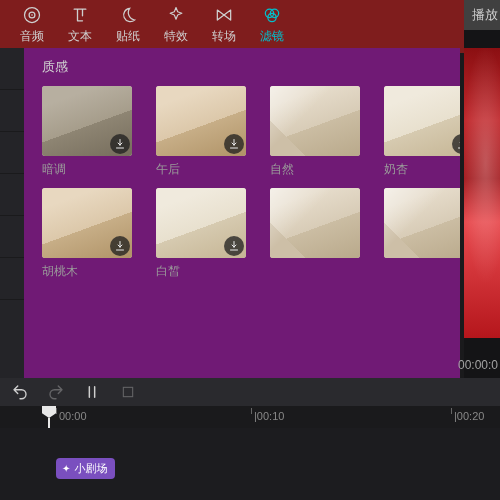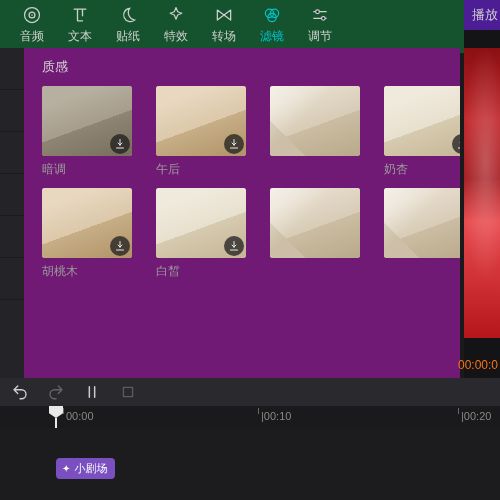--- a/index.html
+++ b/index.html
@@ -6,21 +6,21 @@
 body {
   width: 500px; height: 500px;
   background: #1a1a1c;
   font-family: -apple-system, "PingFang SC", "Microsoft YaHei", sans-serif;
   font-size: 12px; color: #cfcfcf;
   overflow: hidden; position: relative;
 }
 .top-tabs {
   display: flex; align-items: flex-start;
   padding: 4px 0 8px 8px;
-  background: #14532d;
+  background: #7f1d1d;
 }
 .tab {
   display: flex; flex-direction: column; align-items: center;
   width: 48px; cursor: pointer; color: #cfcfcf;
 }
 .tab.active { color: #00c1cd; }
 .tab-icon { width: 22px; height: 22px; display:flex; align-items:center; justify-content:center; }
 .tab-label { font-size: 12px; margin-top: 2px; }
 .left-rail {
   position: absolute; left: 0; top: 48px; width: 24px; height: 330px;
@@ -79,43 +79,43 @@
   pointer-events: none;
 }
 .item-label { color: #9a9a9a; font-size: 12px; margin-top: 5px; }
 .preview-pane {
   position: absolute; right: 0; top: 0; width: 36px; height: 378px;
   background: #141416;
 }
 .preview-header {
   height: 30px; color: #cfcfcf; font-size: 13px;
   display:flex; align-items:center; justify-content:flex-end; padding-right:2px;
-  background:#4c1d95;
+  background:#404040;
 }
 .preview-body {
   position:absolute; top:48px; bottom:40px; left:0; right:0;
   background: linear-gradient(180deg, #8b0f12 0%, #c0272b 25%, #a31a1e 45%, #e84b4f 60%, #b5161c 100%);
 }
 .preview-body::after{
   content:""; position:absolute; inset:0;
   background: radial-gradient(40px 200px at 60% 40%, rgba(255,255,255,0.25), transparent 60%);
 }
 .preview-time {
   position:absolute; bottom:6px; right:2px;
-  color:#f97316; font-size:12px;
+  color:#a3a3a3; font-size:12px;
 }
 .timeline-bar {
   position: absolute; left: 0; right: 0; top: 378px; height: 28px;
   background: #2a2a2e; display: flex; align-items: center; gap: 16px;
   padding-left: 10px;
 }
 .tl-btn { width: 20px; height: 20px; display:flex; align-items:center; justify-content:center; cursor:pointer; }
 .tl-btn.disabled { opacity: 0.35; cursor: default; }
 .timeline-ruler {
-  position:absolute; left:12px; right:0; top:406px; height:22px;
+  position:absolute; left:5px; right:0; top:406px; height:22px;
   background:#1a1a1c;
   text-decoration:underline;
 }
 .ruler-track { position:absolute; left:44px; right:0; top:0; height:100%; }
 .tick { position:absolute; top:4px; color:#888; font-size:11px; }
 .tick::before { content:""; position:absolute; left:-3px; top:-2px; width:1px; height:6px; background:#666; }
 .playhead {
   position:absolute; top:0; width:14px; height:94px;
   left:44px; transform:translateX(-7px);
 }
@@ -185,30 +185,20 @@
   <div class="tab active">
     <span class="tab-icon">
         <svg viewBox="0 0 24 24" width="20" height="20">
           <circle cx="9" cy="10" r="5" fill="none" stroke="currentColor" stroke-width="1.5"></circle>
           <circle cx="15" cy="10" r="5" fill="none" stroke="currentColor" stroke-width="1.5"></circle>
           <circle cx="12" cy="15" r="5" fill="none" stroke="currentColor" stroke-width="1.5"></circle>
         </svg>
       </span>
     <span class="tab-label">滤镜</span>
   </div>
-  <div class="tab">
-    <span class="tab-icon">
-        <svg viewBox="0 0 24 24" width="20" height="20">
-          <path d="M4 8h16M4 16h16" stroke="currentColor" stroke-width="1.5"></path>
-          <circle cx="9" cy="8" r="2.2" fill="#1a1a1c" stroke="currentColor" stroke-width="1.5"></circle>
-          <circle cx="16" cy="16" r="2.2" fill="#1a1a1c" stroke="currentColor" stroke-width="1.5"></circle>
-        </svg>
-      </span>
-    <span class="tab-label">调节</span>
-  </div>
 </div>
 
 <div class="left-rail">
   <div class="slot"></div>
   <div class="slot"></div>
   <div class="slot"></div>
   <div class="slot"></div>
   <div class="slot"></div>
   <div class="slot"></div>
 </div>
@@ -235,20 +225,21 @@
             <svg viewBox="0 0 24 24">
               <path d="M12 3v11m0 0l-4-4m4 4l4-4M5 20h14" stroke="#eaeaea" stroke-width="2" fill="none" stroke-linecap="round"></path>
             </svg>
           </div>
       </div>
       <div class="item-label">午后</div>
     </div>
 
     <div class="item">
       <div class="thumb"></div>
+      <div class="item-label">自然</div>
     </div>
 
     <div class="item">
       <div class="thumb bright">
         <div class="dl-badge">
             <svg viewBox="0 0 24 24">
               <path d="M12 3v11m0 0l-4-4m4 4l4-4M5 20h14" stroke="#eaeaea" stroke-width="2" fill="none" stroke-linecap="round"></path>
             </svg>
           </div>
       </div>

